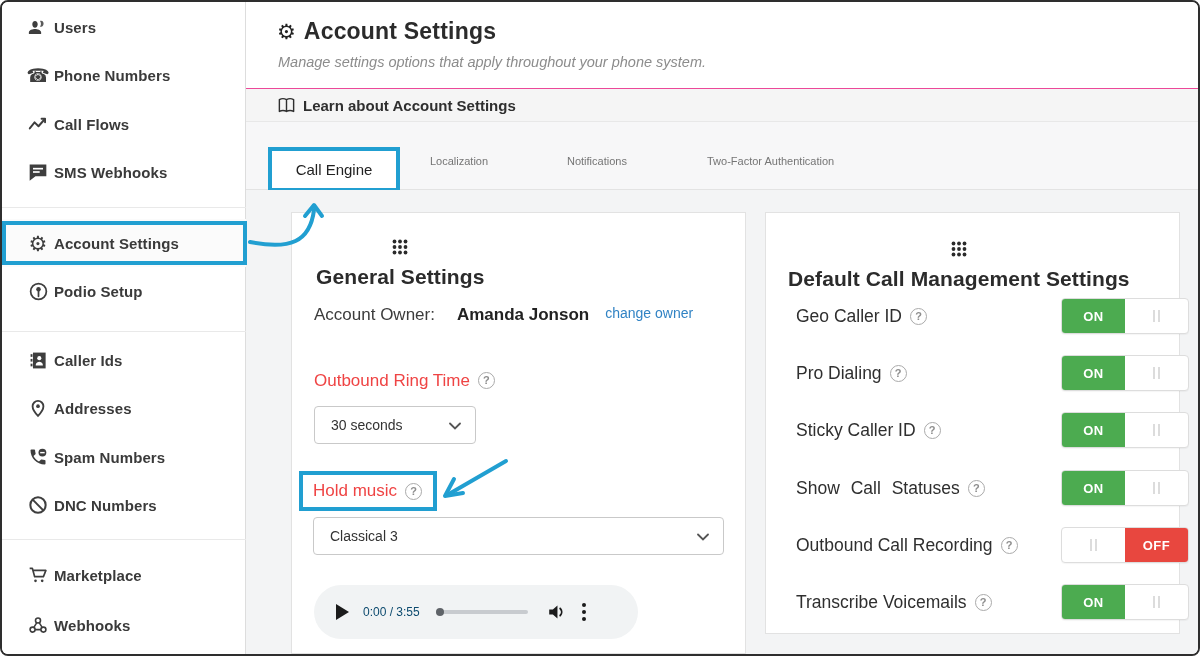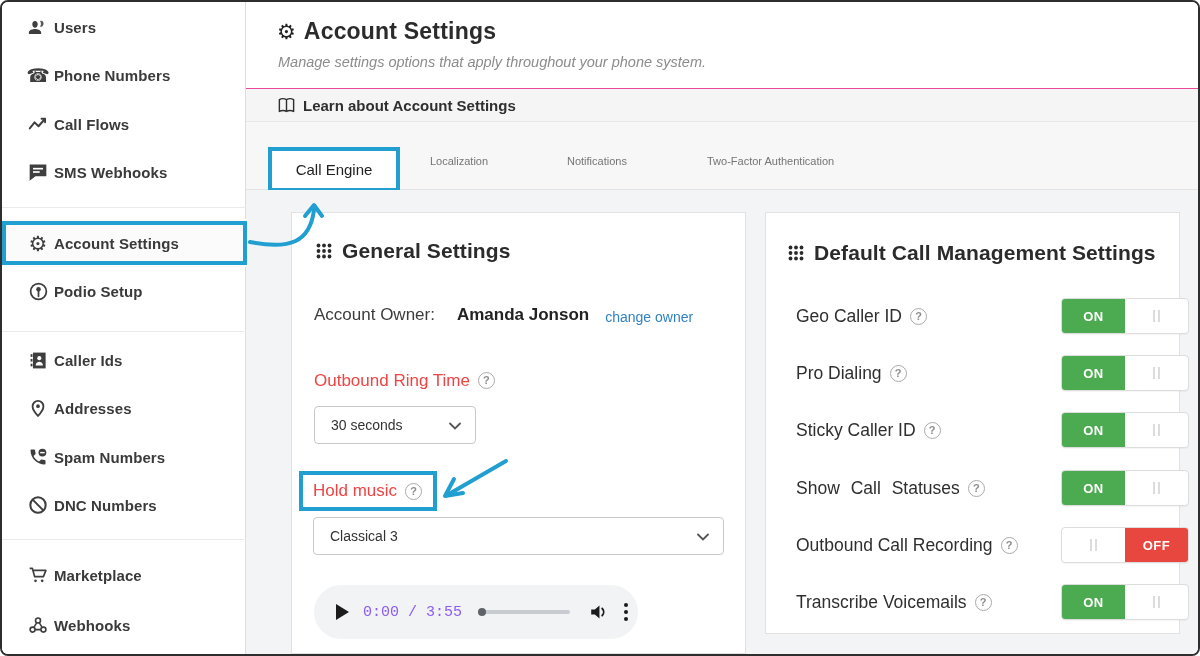--- a/index.html
+++ b/index.html
@@ -40,46 +40,46 @@
   .tab-active { position:absolute; left:22px; top:25px; width:132px; height:45px; background:#fff;
                 border:4px solid #219fd1; display:flex; align-items:center; justify-content:center; cursor:pointer; }
   .tab-active span { font-size:15px; color:#222; font-weight:500; }
   .tab { position:absolute; top:33px; font-size:11px; color:#757575; font-weight:500; cursor:pointer; white-space:nowrap; }
 
   
   .cards-bg { left:244px; top:188px; width:952px; height:464px; background:#f3f4f5; }
   .card { background:#fff; border:1px solid #e2e2e2; }
   .card-left  { left:289px; top:210px; width:455px; height:442px; }
   .card-right { left:763px; top:210px; width:415px; height:422px; }
-  .card-head { position:absolute; display:flex; align-items:center; gap:10px; }
+  .card-head { position:absolute; display:flex; align-items:center; gap:10px;flex-direction:column; }
   .card-title { font-size:21px; font-weight:600; color:#2b2b2b; letter-spacing:.1px; }
 
   .help { display:inline-flex; align-items:center; justify-content:center; width:17px; height:17px;
           border:1.5px solid #aaa; border-radius:50%; color:#8d8d8d; font-size:11px; font-weight:700;
           margin-left:8px; vertical-align:2px; cursor:pointer; }
 
   
-  .owner-row { position:absolute; left:22px; top:92px; display:flex; align-items:flex-end; }
+  .owner-row { position:absolute; left:22px; top:92px; display:flex; align-items:flex-start; }
   .owner-label { font-size:17px; color:#3c3c3c; }
   .owner-name { font-size:17px; font-weight:700; color:#222; margin-left:22px; }
   .owner-link { font-size:14px; color:#3183c4; margin-left:16px; cursor:pointer; }
   .field-label { font-size:17px; color:#ef4444; }
   .select { position:absolute; background:#fff; border:1px solid #c9c9c9; border-radius:4px; height:38px;
             display:flex; align-items:center; padding-left:16px; font-size:14px; color:#333; cursor:pointer; }
   .select .chev { position:absolute; right:14px; }
 
   .hold-box { position:absolute; left:7px; top:258px; width:138px; height:40px; border:4px solid #219fd1;
               display:flex; align-items:center; padding-left:10px; background:transparent; }
 
   
   .player { position:absolute; left:22px; top:372px; width:324px; height:54px; background:#f1f3f4;
             border-radius:27px; display:flex; align-items:center; }
   .play-btn { margin-left:22px; width:0; height:0; border-left:13px solid #1b1b1b;
               border-top:8px solid transparent; border-bottom:8px solid transparent; cursor:pointer; }
-  .ptime { margin-left:14px; font-size:15px; color:#8b5cf6; white-space:nowrap;font-family:Liberation Mono, monospace; }
+  .ptime { margin-left:14px; font-size:12px; color:#0c4a6e; white-space:nowrap; }
   .ptrack { position:relative; margin-left:16px; width:92px; height:4px; background:#c8cbcf; border-radius:2px; cursor:pointer; }
   .ptrack .elapsed { position:absolute; left:0; top:-2px; width:8px; height:8px; background:#5f6368; border-radius:4px; }
   .picon { margin-left:18px; cursor:pointer; display:flex; align-items:center; }
   .kebab { margin-left:14px; display:flex; flex-direction:column; gap:3px; cursor:pointer; }
   .kebab i { width:4px; height:4px; background:#1b1b1b; border-radius:50%; }
 
   
   .dcm-row { position:absolute; left:30px; width:360px; height:36px; display:flex; align-items:center; }
   .dcm-label { font-size:17.5px; color:#2f2f2f; }
   .dcm-row.wide-space .dcm-label { word-spacing:6px; }

